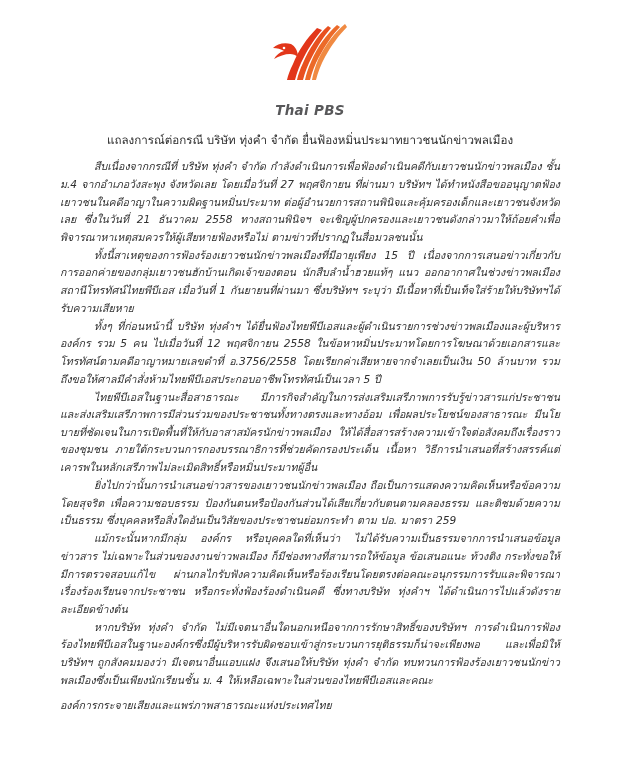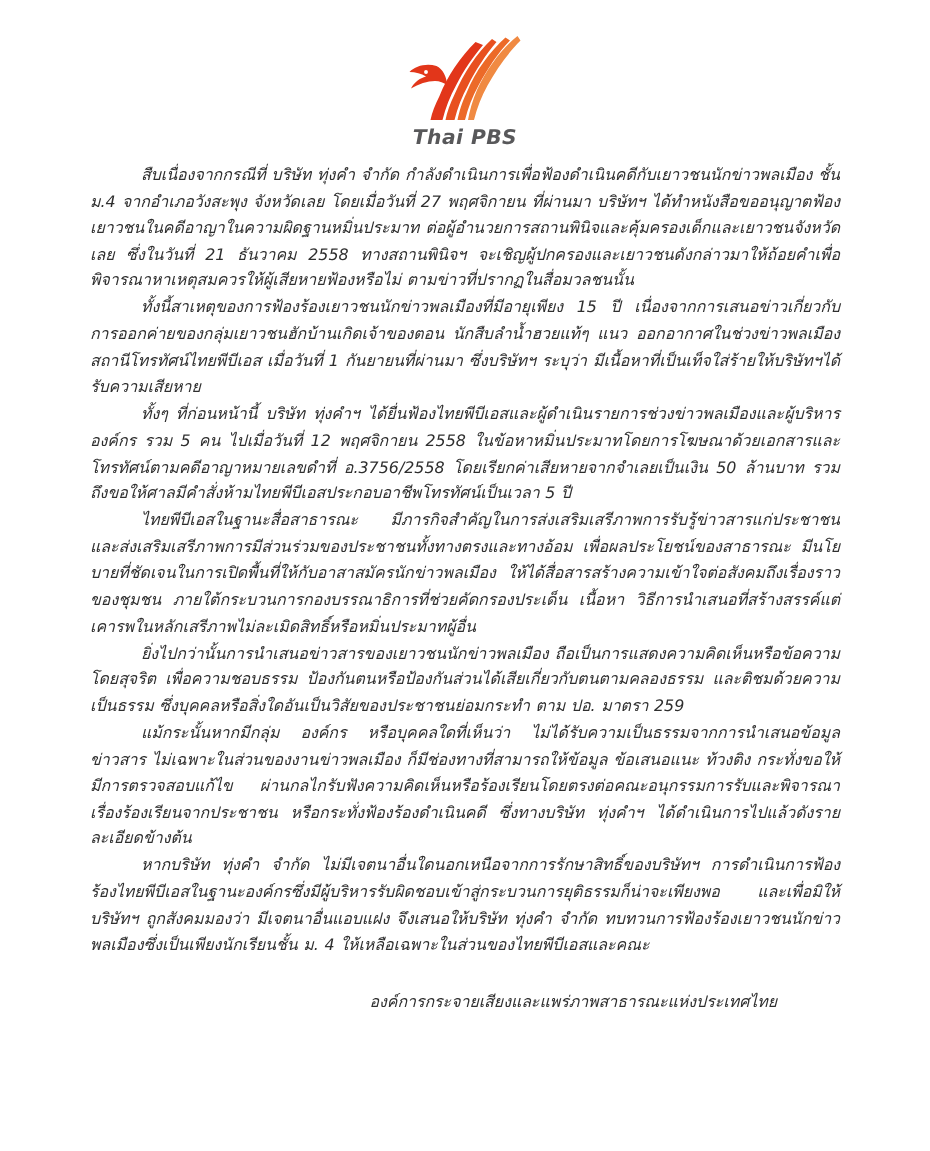--- a/index.html
+++ b/index.html
@@ -31,21 +31,21 @@
     flex-direction: column;
     align-items: center;
     padding-top: 22px;
   }
   .logo-mark {
     width: 86px;
     height: 62px;
     display: block;
   }
   .logo-word {
-    margin-top: 0;
+    margin-top: 18px;
     font-family: "DejaVu Sans", "Liberation Sans", sans-serif;
     font-size: 13.5px;
     font-weight: bold;
     font-style: italic;
     letter-spacing: 0.3px;
     color: #58585a;
   }
 
   
   .doc-title {
@@ -70,23 +70,23 @@
     line-height: 17.6px;
     text-align: justify;
     text-justify: inter-word;
     text-indent: 34px;
     color: #2f2f2f;
     word-spacing: 0.4px;
   }
 
   
   .sign-block {
-    margin-top: 20px;
+    margin-top: 8px;
     padding-right: 42px;
-    text-align: right;
+    text-align: left;
   }
   .sign-org {
     font-size: 10.6px;
     line-height: 17px;
     color: #2f2f2f;
   }
   .sign-date {
     font-size: 10.6px;
     line-height: 17px;
     margin-top: 2px;
@@ -108,20 +108,21 @@
       <path d="M61 4 C51 13, 42 27, 36 41 C33 47, 31 53, 30 58 L36 58 C38 50, 41 42, 45 35 C50 25, 57 14, 64 6 Z" fill="#e8501f"></path>
 
       <path d="M50 6 C40 16, 31 29, 26 42 C23 48, 21 53, 20 58 L28 58 C30 50, 33 42, 37 35 C42 25, 49 15, 55 8 Z" fill="#e2361a"></path>
 
       <path d="M24 22 C17 20, 10 22, 6 26 C10 26, 14 27, 17 29 C13 30, 9 33, 7 37 C12 34, 18 32, 23 32 C26 32, 29 33, 31 35 C31 29, 28 24, 24 22 Z" fill="#e2361a"></path>
       <circle cx="17" cy="26" r="1.3" fill="#ffffff"></circle>
     </svg>
     <div class="logo-word">Thai PBS</div>
   </div>
 
+  <h1 class="doc-title">แถลงการณ์ต่อกรณี บริษัท ทุ่งคำ จำกัด ยื่นฟ้องหมิ่นประมาทยาวชนนักข่าวพลเมือง</h1>
 
   <div class="body-copy">
     <p class="para">สืบเนื่องจากกรณีที่ บริษัท ทุ่งคำ จำกัด กำลังดำเนินการเพื่อฟ้องดำเนินคดีกับเยาวชนนักข่าวพลเมือง ชั้น ม.4 จากอำเภอวังสะพุง จังหวัดเลย โดยเมื่อวันที่ 27 พฤศจิกายน ที่ผ่านมา บริษัทฯ ได้ทำหนังสือขออนุญาตฟ้องเยาวชนในคดีอาญาในความผิดฐานหมิ่นประมาท ต่อผู้อำนวยการสถานพินิจและคุ้มครองเด็กและเยาวชนจังหวัดเลย ซึ่งในวันที่ 21 ธันวาคม 2558 ทางสถานพินิจฯ จะเชิญผู้ปกครองและเยาวชนดังกล่าวมาให้ถ้อยคำเพื่อพิจารณาหาเหตุสมควรให้ผู้เสียหายฟ้องหรือไม่ ตามข่าวที่ปรากฏในสื่อมวลชนนั้น</p>
     <p class="para">ทั้งนี้สาเหตุของการฟ้องร้องเยาวชนนักข่าวพลเมืองที่มีอายุเพียง 15 ปี เนื่องจากการเสนอข่าวเกี่ยวกับการออกค่ายของกลุ่มเยาวชนฮักบ้านเกิดเจ้าของตอน นักสืบลำน้ำฮวยแท้ๆ แนว ออกอากาศในช่วงข่าวพลเมือง สถานีโทรทัศน์ไทยพีบีเอส เมื่อวันที่ 1 กันยายนที่ผ่านมา ซึ่งบริษัทฯ ระบุว่า มีเนื้อหาที่เป็นเท็จใส่ร้ายให้บริษัทฯได้รับความเสียหาย</p>
     <p class="para">ทั้งๆ ที่ก่อนหน้านี้ บริษัท ทุ่งคำฯ ได้ยื่นฟ้องไทยพีบีเอสและผู้ดำเนินรายการช่วงข่าวพลเมืองและผู้บริหารองค์กร รวม 5 คน ไปเมื่อวันที่ 12 พฤศจิกายน 2558 ในข้อหาหมิ่นประมาทโดยการโฆษณาด้วยเอกสารและโทรทัศน์ตามคดีอาญาหมายเลขดำที่ อ.3756/2558 โดยเรียกค่าเสียหายจากจำเลยเป็นเงิน 50 ล้านบาท รวมถึงขอให้ศาลมีคำสั่งห้ามไทยพีบีเอสประกอบอาชีพโทรทัศน์เป็นเวลา 5 ปี</p>
     <p class="para">ไทยพีบีเอสในฐานะสื่อสาธารณะ มีภารกิจสำคัญในการส่งเสริมเสรีภาพการรับรู้ข่าวสารแก่ประชาชน และส่งเสริมเสรีภาพการมีส่วนร่วมของประชาชนทั้งทางตรงและทางอ้อม เพื่อผลประโยชน์ของสาธารณะ มีนโยบายที่ชัดเจนในการเปิดพื้นที่ให้กับอาสาสมัครนักข่าวพลเมือง ให้ได้สื่อสารสร้างความเข้าใจต่อสังคมถึงเรื่องราวของชุมชน ภายใต้กระบวนการกองบรรณาธิการที่ช่วยคัดกรองประเด็น เนื้อหา วิธีการนำเสนอที่สร้างสรรค์แต่เคารพในหลักเสรีภาพไม่ละเมิดสิทธิ์หรือหมิ่นประมาทผู้อื่น</p>
     <p class="para">ยิ่งไปกว่านั้นการนำเสนอข่าวสารของเยาวชนนักข่าวพลเมือง ถือเป็นการแสดงความคิดเห็นหรือข้อความโดยสุจริต เพื่อความชอบธรรม ป้องกันตนหรือป้องกันส่วนได้เสียเกี่ยวกับตนตามคลองธรรม และติชมด้วยความเป็นธรรม ซึ่งบุคคลหรือสิ่งใดอันเป็นวิสัยของประชาชนย่อมกระทำ ตาม ปอ. มาตรา 259</p>
     <p class="para">แม้กระนั้นหากมีกลุ่ม องค์กร หรือบุคคลใดที่เห็นว่า ไม่ได้รับความเป็นธรรมจากการนำเสนอข้อมูล ข่าวสาร ไม่เฉพาะในส่วนของงานข่าวพลเมือง ก็มีช่องทางที่สามารถให้ข้อมูล ข้อเสนอแนะ ท้วงติง กระทั่งขอให้มีการตรวจสอบแก้ไข ผ่านกลไกรับฟังความคิดเห็นหรือร้องเรียนโดยตรงต่อคณะอนุกรรมการรับและพิจารณาเรื่องร้องเรียนจากประชาชน หรือกระทั่งฟ้องร้องดำเนินคดี ซึ่งทางบริษัท ทุ่งคำฯ ได้ดำเนินการไปแล้วดังรายละเอียดข้างต้น</p>
     <p class="para">หากบริษัท ทุ่งคำ จำกัด ไม่มีเจตนาอื่นใดนอกเหนือจากการรักษาสิทธิ์ของบริษัทฯ การดำเนินการฟ้องร้องไทยพีบีเอสในฐานะองค์กรซึ่งมีผู้บริหารรับผิดชอบเข้าสู่กระบวนการยุติธรรมก็น่าจะเพียงพอ และเพื่อมิให้บริษัทฯ ถูกสังคมมองว่า มีเจตนาอื่นแอบแฝง จึงเสนอให้บริษัท ทุ่งคำ จำกัด ทบทวนการฟ้องร้องเยาวชนนักข่าวพลเมืองซึ่งเป็นเพียงนักเรียนชั้น ม. 4 ให้เหลือเฉพาะในส่วนของไทยพีบีเอสและคณะ</p>
 

